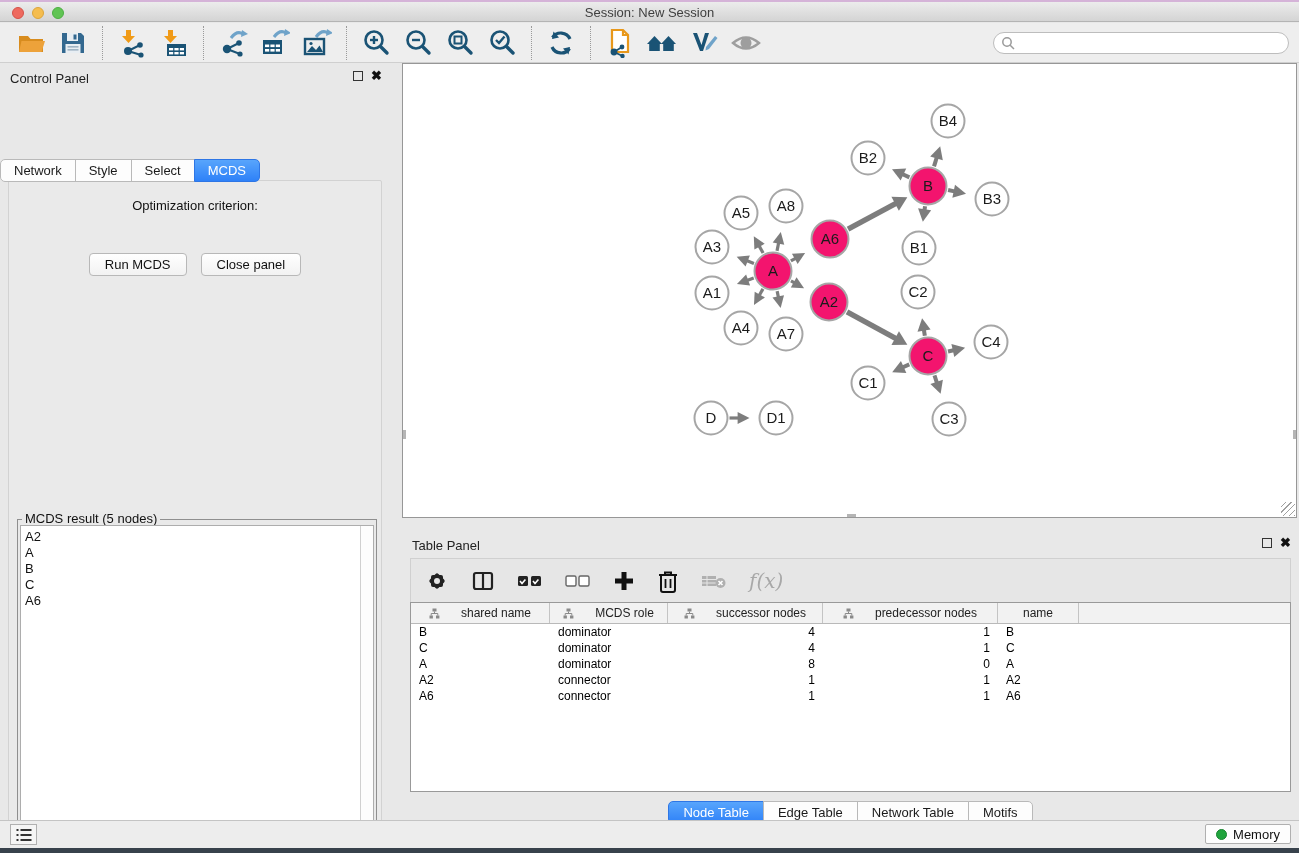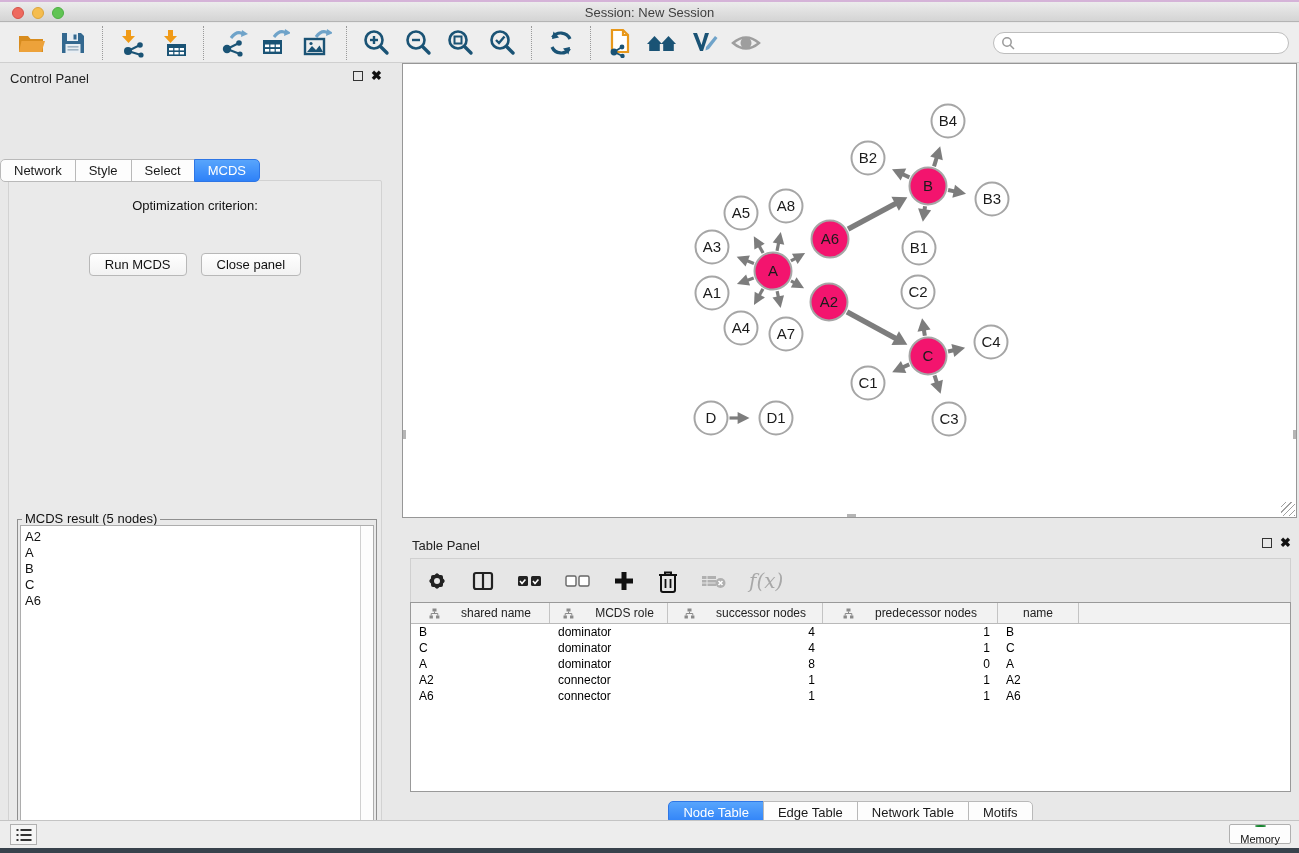--- a/index.html
+++ b/index.html
@@ -154,21 +154,21 @@
   }
   #list-btn {
     position:absolute; left:10px; top:3px; width:27px; height:21px;
     background:#f5f5f5; border:1px solid #b0b0b0;
     display:flex; align-items:center; justify-content:center;
   }
   #memory-btn {
     position:absolute; right:8px; top:3px; height:20px;
     background:#fdfdfd; border:1px solid #b0b0b0; border-radius:2px;
     display:flex; align-items:center; gap:6px; padding:0 10px;
-    font-size:11px; color:#111;flex-direction:column;
+    font-size:13px; color:#111;
   }
   .mem-dot { width:11px; height:11px; border-radius:50%; background:#1fa33c; border:1px solid #17842f;}
 </style>
 </head>
 <body>
 
 <div class="desktop-top"></div>
 <div class="desktop-bottom"></div>
 
 <div id="titlebar">

